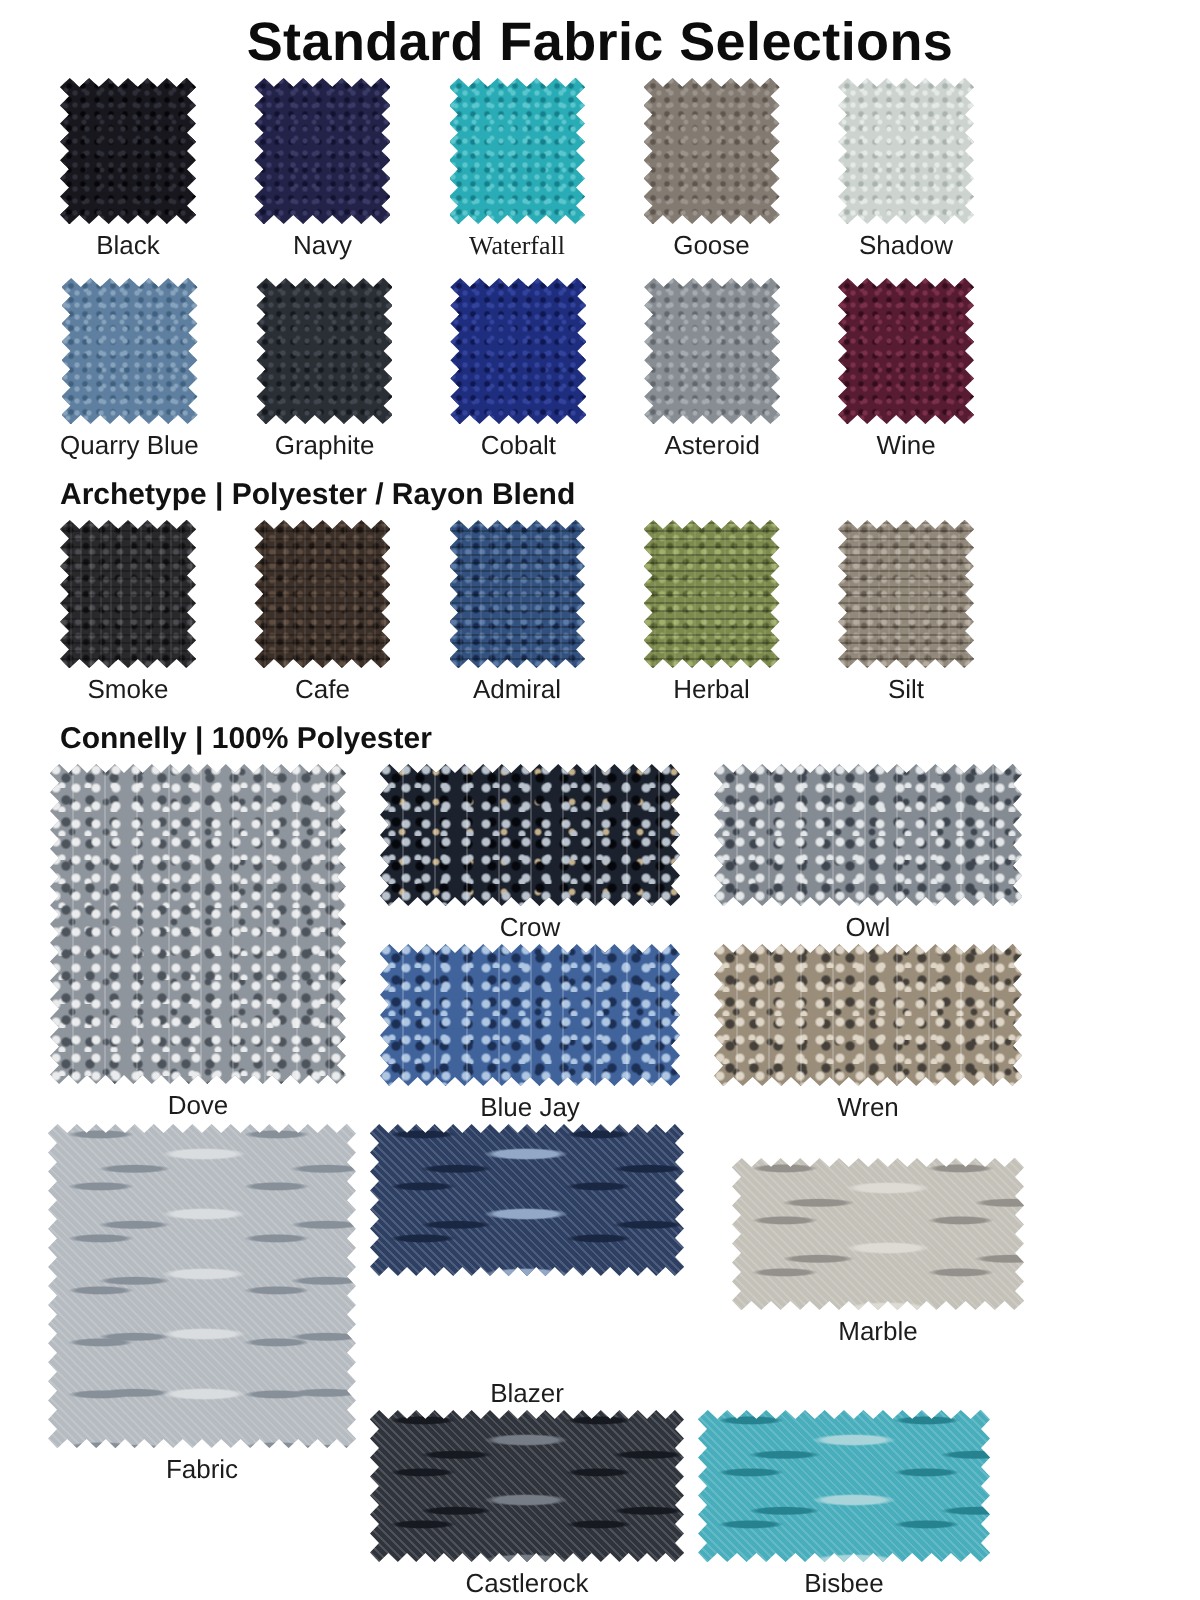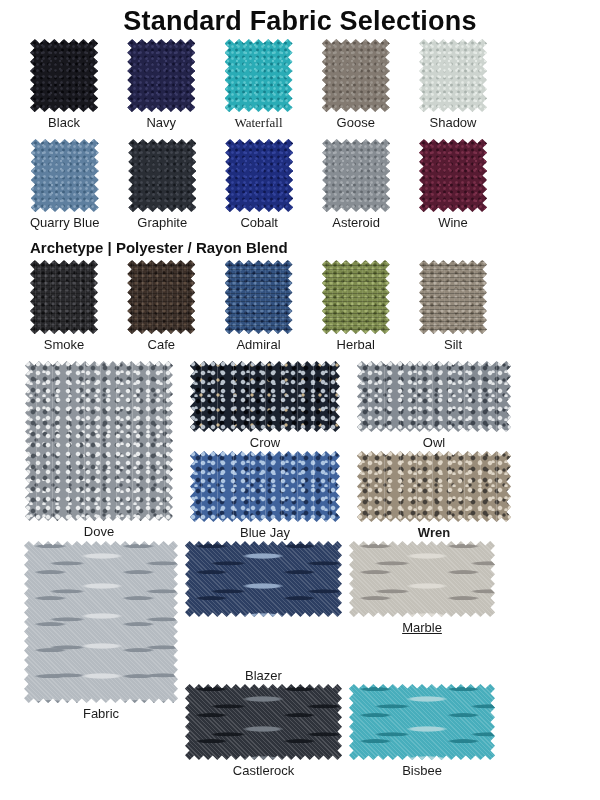--- a/index.html
+++ b/index.html
@@ -142,54 +142,55 @@
             <div class="swatch tx-woven" style="width: 68px; height: 74px; --c1: #7d8b4e; --c2: #a2b06e; --c3: #535f2d; clip-path: polygon(0px 4.5px, 4.9px 0px, 9.7px 4.5px, 14.6px 0px, 19.4px 4.5px, 24.3px 0px, 29.1px 4.5px, 34px 0px, 38.9px 4.5px, 43.7px 0px, 48.6px 4.5px, 53.4px 0px, 58.3px 4.5px, 63.1px 0px, 63.5px 0px, 68px 4.6px, 63.5px 9.3px, 68px 13.9px, 63.5px 18.5px, 68px 23.1px, 63.5px 27.8px, 68px 32.4px, 63.5px 37px, 68px 41.6px, 63.5px 46.3px, 68px 50.9px, 63.5px 55.5px, 68px 60.1px, 63.5px 64.8px, 68px 69.4px, 68px 69.5px, 63.1px 74px, 58.3px 69.5px, 53.4px 74px, 48.6px 69.5px, 43.7px 74px, 38.9px 69.5px, 34px 74px, 29.1px 69.5px, 24.3px 74px, 19.4px 69.5px, 14.6px 74px, 9.7px 69.5px, 4.9px 74px, 4.5px 74px, 0px 69.4px, 4.5px 64.8px, 0px 60.1px, 4.5px 55.5px, 0px 50.9px, 4.5px 46.3px, 0px 41.6px, 4.5px 37px, 0px 32.4px, 4.5px 27.8px, 0px 23.1px, 4.5px 18.5px, 0px 13.9px, 4.5px 9.3px, 0px 4.6px);"></div>
             <figcaption class="caption">Herbal</figcaption>
           </figure>
           <figure class="fig" style="margin: 0px;">
             <div class="swatch tx-woven" style="width: 68px; height: 74px; --c1: #93897b; --c2: #b5ac9f; --c3: #6a6154; clip-path: polygon(0px 4.5px, 4.9px 0px, 9.7px 4.5px, 14.6px 0px, 19.4px 4.5px, 24.3px 0px, 29.1px 4.5px, 34px 0px, 38.9px 4.5px, 43.7px 0px, 48.6px 4.5px, 53.4px 0px, 58.3px 4.5px, 63.1px 0px, 63.5px 0px, 68px 4.6px, 63.5px 9.3px, 68px 13.9px, 63.5px 18.5px, 68px 23.1px, 63.5px 27.8px, 68px 32.4px, 63.5px 37px, 68px 41.6px, 63.5px 46.3px, 68px 50.9px, 63.5px 55.5px, 68px 60.1px, 63.5px 64.8px, 68px 69.4px, 68px 69.5px, 63.1px 74px, 58.3px 69.5px, 53.4px 74px, 48.6px 69.5px, 43.7px 74px, 38.9px 69.5px, 34px 74px, 29.1px 69.5px, 24.3px 74px, 19.4px 69.5px, 14.6px 74px, 9.7px 69.5px, 4.9px 74px, 4.5px 74px, 0px 69.4px, 4.5px 64.8px, 0px 60.1px, 4.5px 55.5px, 0px 50.9px, 4.5px 46.3px, 0px 41.6px, 4.5px 37px, 0px 32.4px, 4.5px 27.8px, 0px 23.1px, 4.5px 18.5px, 0px 13.9px, 4.5px 9.3px, 0px 4.6px);"></div>
             <figcaption class="caption">Silt</figcaption>
           </figure>
         </div>
       </section>
       <section class="sec-connelly">
+        <h2>Connelly | 100% Polyester</h2>
         <div class="tweedgrid grid-connelly">
           <figure class="fig fig-large" style="margin: 0px; width: 100%;">
             <div class="swatch tx-tweed" style="height: 160px; --c1: #8f959c; --c2: #e9ebec; --c3: #4d545c; clip-path: polygon(0px 4.5px, 4.6px 0px, 9.3px 4.5px, 13.9px 0px, 18.5px 4.5px, 23.1px 0px, 27.8px 4.5px, 32.4px 0px, 37px 4.5px, 41.6px 0px, 46.3px 4.5px, 50.9px 0px, 55.5px 4.5px, 60.1px 0px, 64.8px 4.5px, 69.4px 0px, 74px 4.5px, 78.6px 0px, 83.3px 4.5px, 87.9px 0px, 92.5px 4.5px, 97.1px 0px, 101.8px 4.5px, 106.4px 0px, 111px 4.5px, 115.6px 0px, 120.3px 4.5px, 124.9px 0px, 129.5px 4.5px, 134.1px 0px, 138.8px 4.5px, 143.4px 0px, 143.5px 0px, 148px 4.7px, 143.5px 9.4px, 148px 14.1px, 143.5px 18.8px, 148px 23.5px, 143.5px 28.2px, 148px 32.9px, 143.5px 37.6px, 148px 42.4px, 143.5px 47.1px, 148px 51.8px, 143.5px 56.5px, 148px 61.2px, 143.5px 65.9px, 148px 70.6px, 143.5px 75.3px, 148px 80px, 143.5px 84.7px, 148px 89.4px, 143.5px 94.1px, 148px 98.8px, 143.5px 103.5px, 148px 108.2px, 143.5px 112.9px, 148px 117.6px, 143.5px 122.4px, 148px 127.1px, 143.5px 131.8px, 148px 136.5px, 143.5px 141.2px, 148px 145.9px, 143.5px 150.6px, 148px 155.3px, 148px 155.5px, 143.4px 160px, 138.8px 155.5px, 134.1px 160px, 129.5px 155.5px, 124.9px 160px, 120.3px 155.5px, 115.6px 160px, 111px 155.5px, 106.4px 160px, 101.8px 155.5px, 97.1px 160px, 92.5px 155.5px, 87.9px 160px, 83.3px 155.5px, 78.6px 160px, 74px 155.5px, 69.4px 160px, 64.8px 155.5px, 60.1px 160px, 55.5px 155.5px, 50.9px 160px, 46.3px 155.5px, 41.6px 160px, 37px 155.5px, 32.4px 160px, 27.8px 155.5px, 23.1px 160px, 18.5px 155.5px, 13.9px 160px, 9.3px 155.5px, 4.6px 160px, 4.5px 160px, 0px 155.3px, 4.5px 150.6px, 0px 145.9px, 4.5px 141.2px, 0px 136.5px, 4.5px 131.8px, 0px 127.1px, 4.5px 122.4px, 0px 117.6px, 4.5px 112.9px, 0px 108.2px, 4.5px 103.5px, 0px 98.8px, 4.5px 94.1px, 0px 89.4px, 4.5px 84.7px, 0px 80px, 4.5px 75.3px, 0px 70.6px, 4.5px 65.9px, 0px 61.2px, 4.5px 56.5px, 0px 51.8px, 4.5px 47.1px, 0px 42.4px, 4.5px 37.6px, 0px 32.9px, 4.5px 28.2px, 0px 23.5px, 4.5px 18.8px, 0px 14.1px, 4.5px 9.4px, 0px 4.7px);"></div>
             <figcaption class="caption">Dove</figcaption>
           </figure>
           <figure class="fig fig-wide" style="margin: 0px; width: 100%;">
             <div class="swatch tx-tweed" style="height: 71px; --c1: #1b222e; --c2: #b9c2cc; --c3: #05070c; --c4: #c6b089; clip-path: polygon(0px 4.5px, 4.7px 0px, 9.4px 4.5px, 14.1px 0px, 18.8px 4.5px, 23.4px 0px, 28.1px 4.5px, 32.8px 0px, 37.5px 4.5px, 42.2px 0px, 46.9px 4.5px, 51.6px 0px, 56.3px 4.5px, 60.9px 0px, 65.6px 4.5px, 70.3px 0px, 75px 4.5px, 79.7px 0px, 84.4px 4.5px, 89.1px 0px, 93.8px 4.5px, 98.4px 0px, 103.1px 4.5px, 107.8px 0px, 112.5px 4.5px, 117.2px 0px, 121.9px 4.5px, 126.6px 0px, 131.3px 4.5px, 135.9px 0px, 140.6px 4.5px, 145.3px 0px, 145.5px 0px, 150px 5.1px, 145.5px 10.1px, 150px 15.2px, 145.5px 20.3px, 150px 25.4px, 145.5px 30.4px, 150px 35.5px, 145.5px 40.6px, 150px 45.6px, 145.5px 50.7px, 150px 55.8px, 145.5px 60.9px, 150px 65.9px, 150px 66.5px, 145.3px 71px, 140.6px 66.5px, 135.9px 71px, 131.3px 66.5px, 126.6px 71px, 121.9px 66.5px, 117.2px 71px, 112.5px 66.5px, 107.8px 71px, 103.1px 66.5px, 98.4px 71px, 93.8px 66.5px, 89.1px 71px, 84.4px 66.5px, 79.7px 71px, 75px 66.5px, 70.3px 71px, 65.6px 66.5px, 60.9px 71px, 56.3px 66.5px, 51.6px 71px, 46.9px 66.5px, 42.2px 71px, 37.5px 66.5px, 32.8px 71px, 28.1px 66.5px, 23.4px 71px, 18.8px 66.5px, 14.1px 71px, 9.4px 66.5px, 4.7px 71px, 4.5px 71px, 0px 65.9px, 4.5px 60.9px, 0px 55.8px, 4.5px 50.7px, 0px 45.6px, 4.5px 40.6px, 0px 35.5px, 4.5px 30.4px, 0px 25.4px, 4.5px 20.3px, 0px 15.2px, 4.5px 10.1px, 0px 5.1px);"></div>
             <figcaption class="caption">Crow</figcaption>
           </figure>
           <figure class="fig fig-wide" style="margin: 0px; width: 100%; text-align: right;">
             <div class="swatch tx-tweed" style="height: 71px; --c1: #848b93; --c2: #e3e6e8; --c3: #3f464f; clip-path: polygon(0px 4.5px, 4.8px 0px, 9.6px 4.5px, 14.4px 0px, 19.3px 4.5px, 24.1px 0px, 28.9px 4.5px, 33.7px 0px, 38.5px 4.5px, 43.3px 0px, 48.1px 4.5px, 52.9px 0px, 57.8px 4.5px, 62.6px 0px, 67.4px 4.5px, 72.2px 0px, 77px 4.5px, 81.8px 0px, 86.6px 4.5px, 91.4px 0px, 96.3px 4.5px, 101.1px 0px, 105.9px 4.5px, 110.7px 0px, 115.5px 4.5px, 120.3px 0px, 125.1px 4.5px, 129.9px 0px, 134.8px 4.5px, 139.6px 0px, 144.4px 4.5px, 149.2px 0px, 149.5px 0px, 154px 5.1px, 149.5px 10.1px, 154px 15.2px, 149.5px 20.3px, 154px 25.4px, 149.5px 30.4px, 154px 35.5px, 149.5px 40.6px, 154px 45.6px, 149.5px 50.7px, 154px 55.8px, 149.5px 60.9px, 154px 65.9px, 154px 66.5px, 149.2px 71px, 144.4px 66.5px, 139.6px 71px, 134.8px 66.5px, 129.9px 71px, 125.1px 66.5px, 120.3px 71px, 115.5px 66.5px, 110.7px 71px, 105.9px 66.5px, 101.1px 71px, 96.3px 66.5px, 91.4px 71px, 86.6px 66.5px, 81.8px 71px, 77px 66.5px, 72.2px 71px, 67.4px 66.5px, 62.6px 71px, 57.8px 66.5px, 52.9px 71px, 48.1px 66.5px, 43.3px 71px, 38.5px 66.5px, 33.7px 71px, 28.9px 66.5px, 24.1px 71px, 19.3px 66.5px, 14.4px 71px, 9.6px 66.5px, 4.8px 71px, 4.5px 71px, 0px 65.9px, 4.5px 60.9px, 0px 55.8px, 4.5px 50.7px, 0px 45.6px, 4.5px 40.6px, 0px 35.5px, 4.5px 30.4px, 0px 25.4px, 4.5px 20.3px, 0px 15.2px, 4.5px 10.1px, 0px 5.1px);"></div>
             <figcaption class="caption">Owl</figcaption>
           </figure>
           <figure class="fig fig-wide" style="margin: 0px; width: 100%;">
             <div class="swatch tx-tweed" style="height: 71px; --c1: #40639c; --c2: #aec6e2; --c3: #1c2f54; clip-path: polygon(0px 4.5px, 4.7px 0px, 9.4px 4.5px, 14.1px 0px, 18.8px 4.5px, 23.4px 0px, 28.1px 4.5px, 32.8px 0px, 37.5px 4.5px, 42.2px 0px, 46.9px 4.5px, 51.6px 0px, 56.3px 4.5px, 60.9px 0px, 65.6px 4.5px, 70.3px 0px, 75px 4.5px, 79.7px 0px, 84.4px 4.5px, 89.1px 0px, 93.8px 4.5px, 98.4px 0px, 103.1px 4.5px, 107.8px 0px, 112.5px 4.5px, 117.2px 0px, 121.9px 4.5px, 126.6px 0px, 131.3px 4.5px, 135.9px 0px, 140.6px 4.5px, 145.3px 0px, 145.5px 0px, 150px 5.1px, 145.5px 10.1px, 150px 15.2px, 145.5px 20.3px, 150px 25.4px, 145.5px 30.4px, 150px 35.5px, 145.5px 40.6px, 150px 45.6px, 145.5px 50.7px, 150px 55.8px, 145.5px 60.9px, 150px 65.9px, 150px 66.5px, 145.3px 71px, 140.6px 66.5px, 135.9px 71px, 131.3px 66.5px, 126.6px 71px, 121.9px 66.5px, 117.2px 71px, 112.5px 66.5px, 107.8px 71px, 103.1px 66.5px, 98.4px 71px, 93.8px 66.5px, 89.1px 71px, 84.4px 66.5px, 79.7px 71px, 75px 66.5px, 70.3px 71px, 65.6px 66.5px, 60.9px 71px, 56.3px 66.5px, 51.6px 71px, 46.9px 66.5px, 42.2px 71px, 37.5px 66.5px, 32.8px 71px, 28.1px 66.5px, 23.4px 71px, 18.8px 66.5px, 14.1px 71px, 9.4px 66.5px, 4.7px 71px, 4.5px 71px, 0px 65.9px, 4.5px 60.9px, 0px 55.8px, 4.5px 50.7px, 0px 45.6px, 4.5px 40.6px, 0px 35.5px, 4.5px 30.4px, 0px 25.4px, 4.5px 20.3px, 0px 15.2px, 4.5px 10.1px, 0px 5.1px);"></div>
             <figcaption class="caption">Blue Jay</figcaption>
           </figure>
-          <figure class="fig fig-wide" style="margin: 0px; width: 100%; font-weight: bold;">
+          <figure class="fig fig-wide" style="margin: 0px; width: 100%;">
             <div class="swatch tx-tweed" style="height: 71px; --c1: #9a8d7a; --c2: #ded5c6; --c3: #45403a; clip-path: polygon(0px 4.5px, 4.8px 0px, 9.6px 4.5px, 14.4px 0px, 19.3px 4.5px, 24.1px 0px, 28.9px 4.5px, 33.7px 0px, 38.5px 4.5px, 43.3px 0px, 48.1px 4.5px, 52.9px 0px, 57.8px 4.5px, 62.6px 0px, 67.4px 4.5px, 72.2px 0px, 77px 4.5px, 81.8px 0px, 86.6px 4.5px, 91.4px 0px, 96.3px 4.5px, 101.1px 0px, 105.9px 4.5px, 110.7px 0px, 115.5px 4.5px, 120.3px 0px, 125.1px 4.5px, 129.9px 0px, 134.8px 4.5px, 139.6px 0px, 144.4px 4.5px, 149.2px 0px, 149.5px 0px, 154px 5.1px, 149.5px 10.1px, 154px 15.2px, 149.5px 20.3px, 154px 25.4px, 149.5px 30.4px, 154px 35.5px, 149.5px 40.6px, 154px 45.6px, 149.5px 50.7px, 154px 55.8px, 149.5px 60.9px, 154px 65.9px, 154px 66.5px, 149.2px 71px, 144.4px 66.5px, 139.6px 71px, 134.8px 66.5px, 129.9px 71px, 125.1px 66.5px, 120.3px 71px, 115.5px 66.5px, 110.7px 71px, 105.9px 66.5px, 101.1px 71px, 96.3px 66.5px, 91.4px 71px, 86.6px 66.5px, 81.8px 71px, 77px 66.5px, 72.2px 71px, 67.4px 66.5px, 62.6px 71px, 57.8px 66.5px, 52.9px 71px, 48.1px 66.5px, 43.3px 71px, 38.5px 66.5px, 33.7px 71px, 28.9px 66.5px, 24.1px 71px, 19.3px 66.5px, 14.4px 71px, 9.6px 66.5px, 4.8px 71px, 4.5px 71px, 0px 65.9px, 4.5px 60.9px, 0px 55.8px, 4.5px 50.7px, 0px 45.6px, 4.5px 40.6px, 0px 35.5px, 4.5px 30.4px, 0px 25.4px, 4.5px 20.3px, 0px 15.2px, 4.5px 10.1px, 0px 5.1px);"></div>
             <figcaption class="caption">Wren</figcaption>
           </figure>
         </div>
       </section>
       <section class="sec-boothby">
         <div class="tweedgrid grid-boothby">
           <figure class="fig fig-large" style="margin: 0px; width: 100%;">
             <div class="swatch tx-heather" style="height: 162px; --c1: #b5bbc1; --c2: #dadde0; --c3: #878f98; clip-path: polygon(0px 4.5px, 4.8px 0px, 9.6px 4.5px, 14.4px 0px, 19.3px 4.5px, 24.1px 0px, 28.9px 4.5px, 33.7px 0px, 38.5px 4.5px, 43.3px 0px, 48.1px 4.5px, 52.9px 0px, 57.8px 4.5px, 62.6px 0px, 67.4px 4.5px, 72.2px 0px, 77px 4.5px, 81.8px 0px, 86.6px 4.5px, 91.4px 0px, 96.3px 4.5px, 101.1px 0px, 105.9px 4.5px, 110.7px 0px, 115.5px 4.5px, 120.3px 0px, 125.1px 4.5px, 129.9px 0px, 134.8px 4.5px, 139.6px 0px, 144.4px 4.5px, 149.2px 0px, 149.5px 0px, 154px 4.8px, 149.5px 9.5px, 154px 14.3px, 149.5px 19.1px, 154px 23.8px, 149.5px 28.6px, 154px 33.4px, 149.5px 38.1px, 154px 42.9px, 149.5px 47.6px, 154px 52.4px, 149.5px 57.2px, 154px 61.9px, 149.5px 66.7px, 154px 71.5px, 149.5px 76.2px, 154px 81px, 149.5px 85.8px, 154px 90.5px, 149.5px 95.3px, 154px 100.1px, 149.5px 104.8px, 154px 109.6px, 149.5px 114.4px, 154px 119.1px, 149.5px 123.9px, 154px 128.6px, 149.5px 133.4px, 154px 138.2px, 149.5px 142.9px, 154px 147.7px, 149.5px 152.5px, 154px 157.2px, 154px 157.5px, 149.2px 162px, 144.4px 157.5px, 139.6px 162px, 134.8px 157.5px, 129.9px 162px, 125.1px 157.5px, 120.3px 162px, 115.5px 157.5px, 110.7px 162px, 105.9px 157.5px, 101.1px 162px, 96.3px 157.5px, 91.4px 162px, 86.6px 157.5px, 81.8px 162px, 77px 157.5px, 72.2px 162px, 67.4px 157.5px, 62.6px 162px, 57.8px 157.5px, 52.9px 162px, 48.1px 157.5px, 43.3px 162px, 38.5px 157.5px, 33.7px 162px, 28.9px 157.5px, 24.1px 162px, 19.3px 157.5px, 14.4px 162px, 9.6px 157.5px, 4.8px 162px, 4.5px 162px, 0px 157.2px, 4.5px 152.5px, 0px 147.7px, 4.5px 142.9px, 0px 138.2px, 4.5px 133.4px, 0px 128.6px, 4.5px 123.9px, 0px 119.1px, 4.5px 114.4px, 0px 109.6px, 4.5px 104.8px, 0px 100.1px, 4.5px 95.3px, 0px 90.5px, 4.5px 85.8px, 0px 81px, 4.5px 76.2px, 0px 71.5px, 4.5px 66.7px, 0px 61.9px, 4.5px 57.2px, 0px 52.4px, 4.5px 47.6px, 0px 42.9px, 4.5px 38.1px, 0px 33.4px, 4.5px 28.6px, 0px 23.8px, 4.5px 19.1px, 0px 14.3px, 4.5px 9.5px, 0px 4.8px);"></div>
             <figcaption class="caption">Fabric</figcaption>
           </figure>
           <figure class="fig fig-wide" style="margin: 0px; width: 100%; gap: 48px;">
             <div class="swatch tx-heather" style="height: 76px; --c1: #2d3f63; --c2: #92a8c6; --c3: #1a2743; clip-path: polygon(0px 4.5px, 4.6px 0px, 9.2px 4.5px, 13.9px 0px, 18.5px 4.5px, 23.1px 0px, 27.7px 4.5px, 32.3px 0px, 36.9px 4.5px, 41.6px 0px, 46.2px 4.5px, 50.8px 0px, 55.4px 4.5px, 60px 0px, 64.6px 4.5px, 69.3px 0px, 73.9px 4.5px, 78.5px 0px, 83.1px 4.5px, 87.7px 0px, 92.4px 4.5px, 97px 0px, 101.6px 4.5px, 106.2px 0px, 110.8px 4.5px, 115.4px 0px, 120.1px 4.5px, 124.7px 0px, 129.3px 4.5px, 133.9px 0px, 138.5px 4.5px, 143.1px 0px, 147.8px 4.5px, 152.4px 0px, 152.5px 0px, 157px 4.8px, 152.5px 9.5px, 157px 14.3px, 152.5px 19px, 157px 23.8px, 152.5px 28.5px, 157px 33.3px, 152.5px 38px, 157px 42.8px, 152.5px 47.5px, 157px 52.3px, 152.5px 57px, 157px 61.8px, 152.5px 66.5px, 157px 71.3px, 157px 71.5px, 152.4px 76px, 147.8px 71.5px, 143.1px 76px, 138.5px 71.5px, 133.9px 76px, 129.3px 71.5px, 124.7px 76px, 120.1px 71.5px, 115.4px 76px, 110.8px 71.5px, 106.2px 76px, 101.6px 71.5px, 97px 76px, 92.4px 71.5px, 87.7px 76px, 83.1px 71.5px, 78.5px 76px, 73.9px 71.5px, 69.3px 76px, 64.6px 71.5px, 60px 76px, 55.4px 71.5px, 50.8px 76px, 46.2px 71.5px, 41.6px 76px, 36.9px 71.5px, 32.3px 76px, 27.7px 71.5px, 23.1px 76px, 18.5px 71.5px, 13.9px 76px, 9.2px 71.5px, 4.6px 76px, 4.5px 76px, 0px 71.3px, 4.5px 66.5px, 0px 61.8px, 4.5px 57px, 0px 52.3px, 4.5px 47.5px, 0px 42.8px, 4.5px 38px, 0px 33.3px, 4.5px 28.5px, 0px 23.8px, 4.5px 19px, 0px 14.3px, 4.5px 9.5px, 0px 4.8px);"></div>
             <figcaption class="caption">Blazer</figcaption>
           </figure>
-          <figure class="fig fig-wide" style="margin: 0px; width: 100%; text-decoration: underline;">
+          <figure class="fig fig-wide" style="margin: 17px; width: 100%;">
             <div class="swatch tx-heather" style="height: 76px; --c1: #c4c1b9; --c2: #dedbd4; --c3: #94908b; clip-path: polygon(0px 4.5px, 4.9px 0px, 9.7px 4.5px, 14.6px 0px, 19.5px 4.5px, 24.3px 0px, 29.2px 4.5px, 34.1px 0px, 38.9px 4.5px, 43.8px 0px, 48.7px 4.5px, 53.5px 0px, 58.4px 4.5px, 63.3px 0px, 68.1px 4.5px, 73px 0px, 77.9px 4.5px, 82.7px 0px, 87.6px 4.5px, 92.5px 0px, 97.3px 4.5px, 102.2px 0px, 107.1px 4.5px, 111.9px 0px, 116.8px 4.5px, 121.7px 0px, 126.5px 4.5px, 131.4px 0px, 136.3px 4.5px, 141.1px 0px, 141.5px 0px, 146px 4.8px, 141.5px 9.5px, 146px 14.3px, 141.5px 19px, 146px 23.8px, 141.5px 28.5px, 146px 33.3px, 141.5px 38px, 146px 42.8px, 141.5px 47.5px, 146px 52.3px, 141.5px 57px, 146px 61.8px, 141.5px 66.5px, 146px 71.3px, 146px 71.5px, 141.1px 76px, 136.3px 71.5px, 131.4px 76px, 126.5px 71.5px, 121.7px 76px, 116.8px 71.5px, 111.9px 76px, 107.1px 71.5px, 102.2px 76px, 97.3px 71.5px, 92.5px 76px, 87.6px 71.5px, 82.7px 76px, 77.9px 71.5px, 73px 76px, 68.1px 71.5px, 63.3px 76px, 58.4px 71.5px, 53.5px 76px, 48.7px 71.5px, 43.8px 76px, 38.9px 71.5px, 34.1px 76px, 29.2px 71.5px, 24.3px 76px, 19.5px 71.5px, 14.6px 76px, 9.7px 71.5px, 4.9px 76px, 4.5px 76px, 0px 71.3px, 4.5px 66.5px, 0px 61.8px, 4.5px 57px, 0px 52.3px, 4.5px 47.5px, 0px 42.8px, 4.5px 38px, 0px 33.3px, 4.5px 28.5px, 0px 23.8px, 4.5px 19px, 0px 14.3px, 4.5px 9.5px, 0px 4.8px);"></div>
             <figcaption class="caption">Marble</figcaption>
           </figure>
           <figure class="fig fig-wide" style="margin: 0px; width: 100%;">
             <div class="swatch tx-heather" style="height: 76px; --c1: #2f333b; --c2: #767d86; --c3: #16191f; clip-path: polygon(0px 4.5px, 4.6px 0px, 9.2px 4.5px, 13.9px 0px, 18.5px 4.5px, 23.1px 0px, 27.7px 4.5px, 32.3px 0px, 36.9px 4.5px, 41.6px 0px, 46.2px 4.5px, 50.8px 0px, 55.4px 4.5px, 60px 0px, 64.6px 4.5px, 69.3px 0px, 73.9px 4.5px, 78.5px 0px, 83.1px 4.5px, 87.7px 0px, 92.4px 4.5px, 97px 0px, 101.6px 4.5px, 106.2px 0px, 110.8px 4.5px, 115.4px 0px, 120.1px 4.5px, 124.7px 0px, 129.3px 4.5px, 133.9px 0px, 138.5px 4.5px, 143.1px 0px, 147.8px 4.5px, 152.4px 0px, 152.5px 0px, 157px 4.8px, 152.5px 9.5px, 157px 14.3px, 152.5px 19px, 157px 23.8px, 152.5px 28.5px, 157px 33.3px, 152.5px 38px, 157px 42.8px, 152.5px 47.5px, 157px 52.3px, 152.5px 57px, 157px 61.8px, 152.5px 66.5px, 157px 71.3px, 157px 71.5px, 152.4px 76px, 147.8px 71.5px, 143.1px 76px, 138.5px 71.5px, 133.9px 76px, 129.3px 71.5px, 124.7px 76px, 120.1px 71.5px, 115.4px 76px, 110.8px 71.5px, 106.2px 76px, 101.6px 71.5px, 97px 76px, 92.4px 71.5px, 87.7px 76px, 83.1px 71.5px, 78.5px 76px, 73.9px 71.5px, 69.3px 76px, 64.6px 71.5px, 60px 76px, 55.4px 71.5px, 50.8px 76px, 46.2px 71.5px, 41.6px 76px, 36.9px 71.5px, 32.3px 76px, 27.7px 71.5px, 23.1px 76px, 18.5px 71.5px, 13.9px 76px, 9.2px 71.5px, 4.6px 76px, 4.5px 76px, 0px 71.3px, 4.5px 66.5px, 0px 61.8px, 4.5px 57px, 0px 52.3px, 4.5px 47.5px, 0px 42.8px, 4.5px 38px, 0px 33.3px, 4.5px 28.5px, 0px 23.8px, 4.5px 19px, 0px 14.3px, 4.5px 9.5px, 0px 4.8px);"></div>
             <figcaption class="caption">Castlerock</figcaption>
           </figure>
           <figure class="fig fig-wide" style="margin: 0px; width: 100%;">
             <div class="swatch tx-heather" style="height: 76px; --c1: #48aebc; --c2: #a8d4da; --c3: #27828f; clip-path: polygon(0px 4.5px, 4.9px 0px, 9.7px 4.5px, 14.6px 0px, 19.5px 4.5px, 24.3px 0px, 29.2px 4.5px, 34.1px 0px, 38.9px 4.5px, 43.8px 0px, 48.7px 4.5px, 53.5px 0px, 58.4px 4.5px, 63.3px 0px, 68.1px 4.5px, 73px 0px, 77.9px 4.5px, 82.7px 0px, 87.6px 4.5px, 92.5px 0px, 97.3px 4.5px, 102.2px 0px, 107.1px 4.5px, 111.9px 0px, 116.8px 4.5px, 121.7px 0px, 126.5px 4.5px, 131.4px 0px, 136.3px 4.5px, 141.1px 0px, 141.5px 0px, 146px 4.8px, 141.5px 9.5px, 146px 14.3px, 141.5px 19px, 146px 23.8px, 141.5px 28.5px, 146px 33.3px, 141.5px 38px, 146px 42.8px, 141.5px 47.5px, 146px 52.3px, 141.5px 57px, 146px 61.8px, 141.5px 66.5px, 146px 71.3px, 146px 71.5px, 141.1px 76px, 136.3px 71.5px, 131.4px 76px, 126.5px 71.5px, 121.7px 76px, 116.8px 71.5px, 111.9px 76px, 107.1px 71.5px, 102.2px 76px, 97.3px 71.5px, 92.5px 76px, 87.6px 71.5px, 82.7px 76px, 77.9px 71.5px, 73px 76px, 68.1px 71.5px, 63.3px 76px, 58.4px 71.5px, 53.5px 76px, 48.7px 71.5px, 43.8px 76px, 38.9px 71.5px, 34.1px 76px, 29.2px 71.5px, 24.3px 76px, 19.5px 71.5px, 14.6px 76px, 9.7px 71.5px, 4.9px 76px, 4.5px 76px, 0px 71.3px, 4.5px 66.5px, 0px 61.8px, 4.5px 57px, 0px 52.3px, 4.5px 47.5px, 0px 42.8px, 4.5px 38px, 0px 33.3px, 4.5px 28.5px, 0px 23.8px, 4.5px 19px, 0px 14.3px, 4.5px 9.5px, 0px 4.8px);"></div>
             <figcaption class="caption">Bisbee</figcaption>

